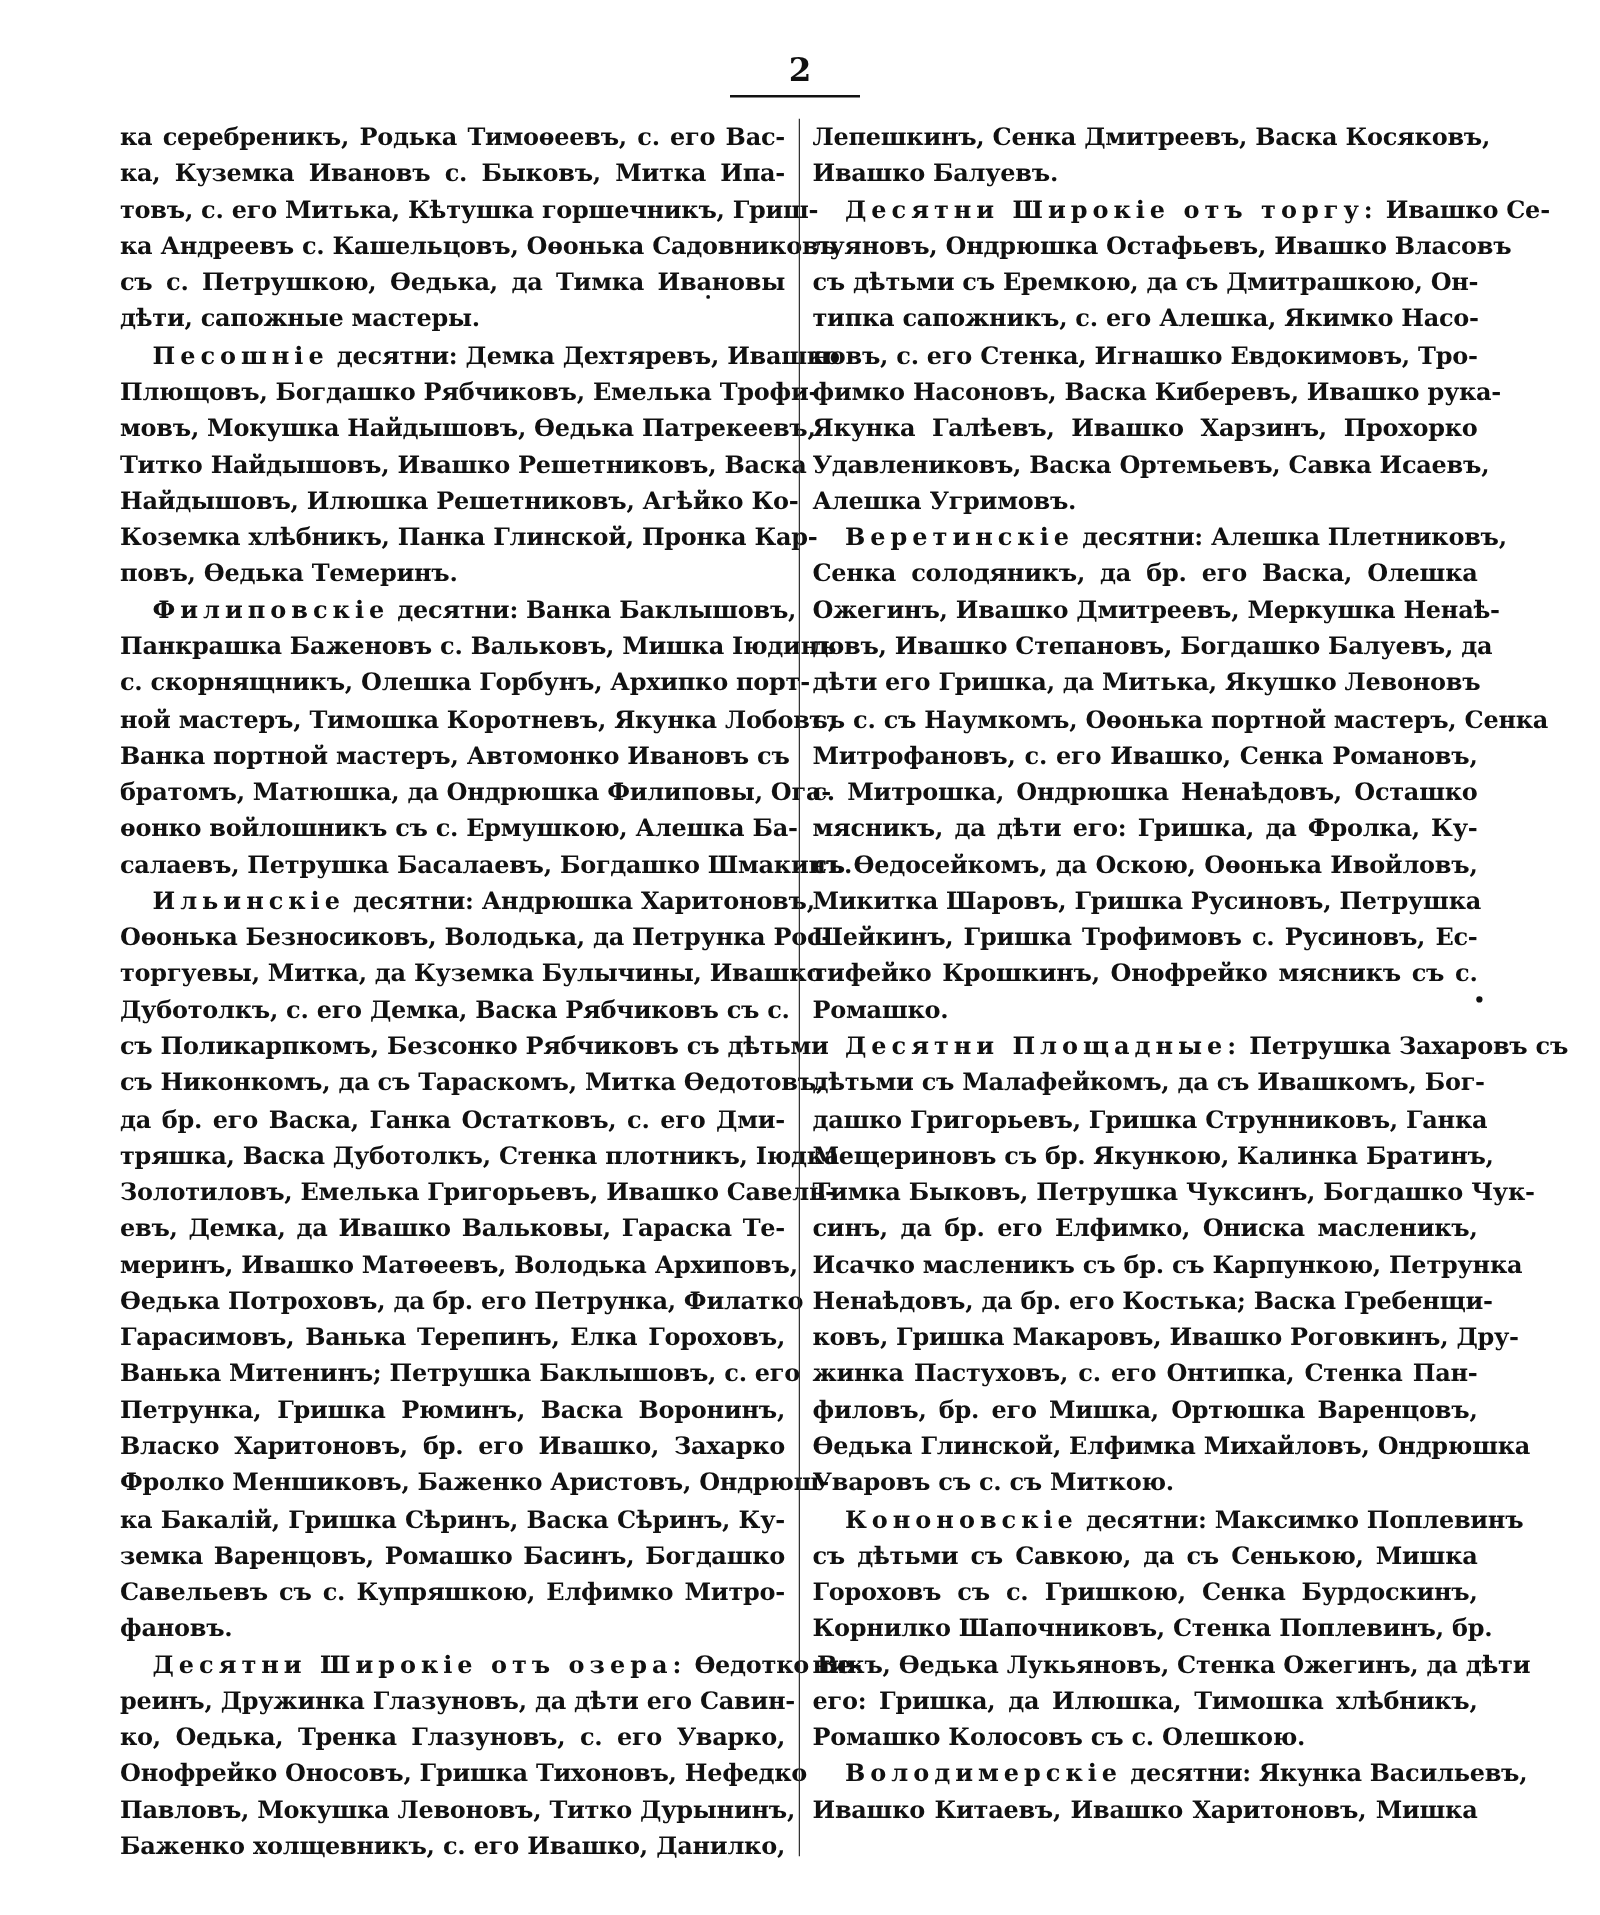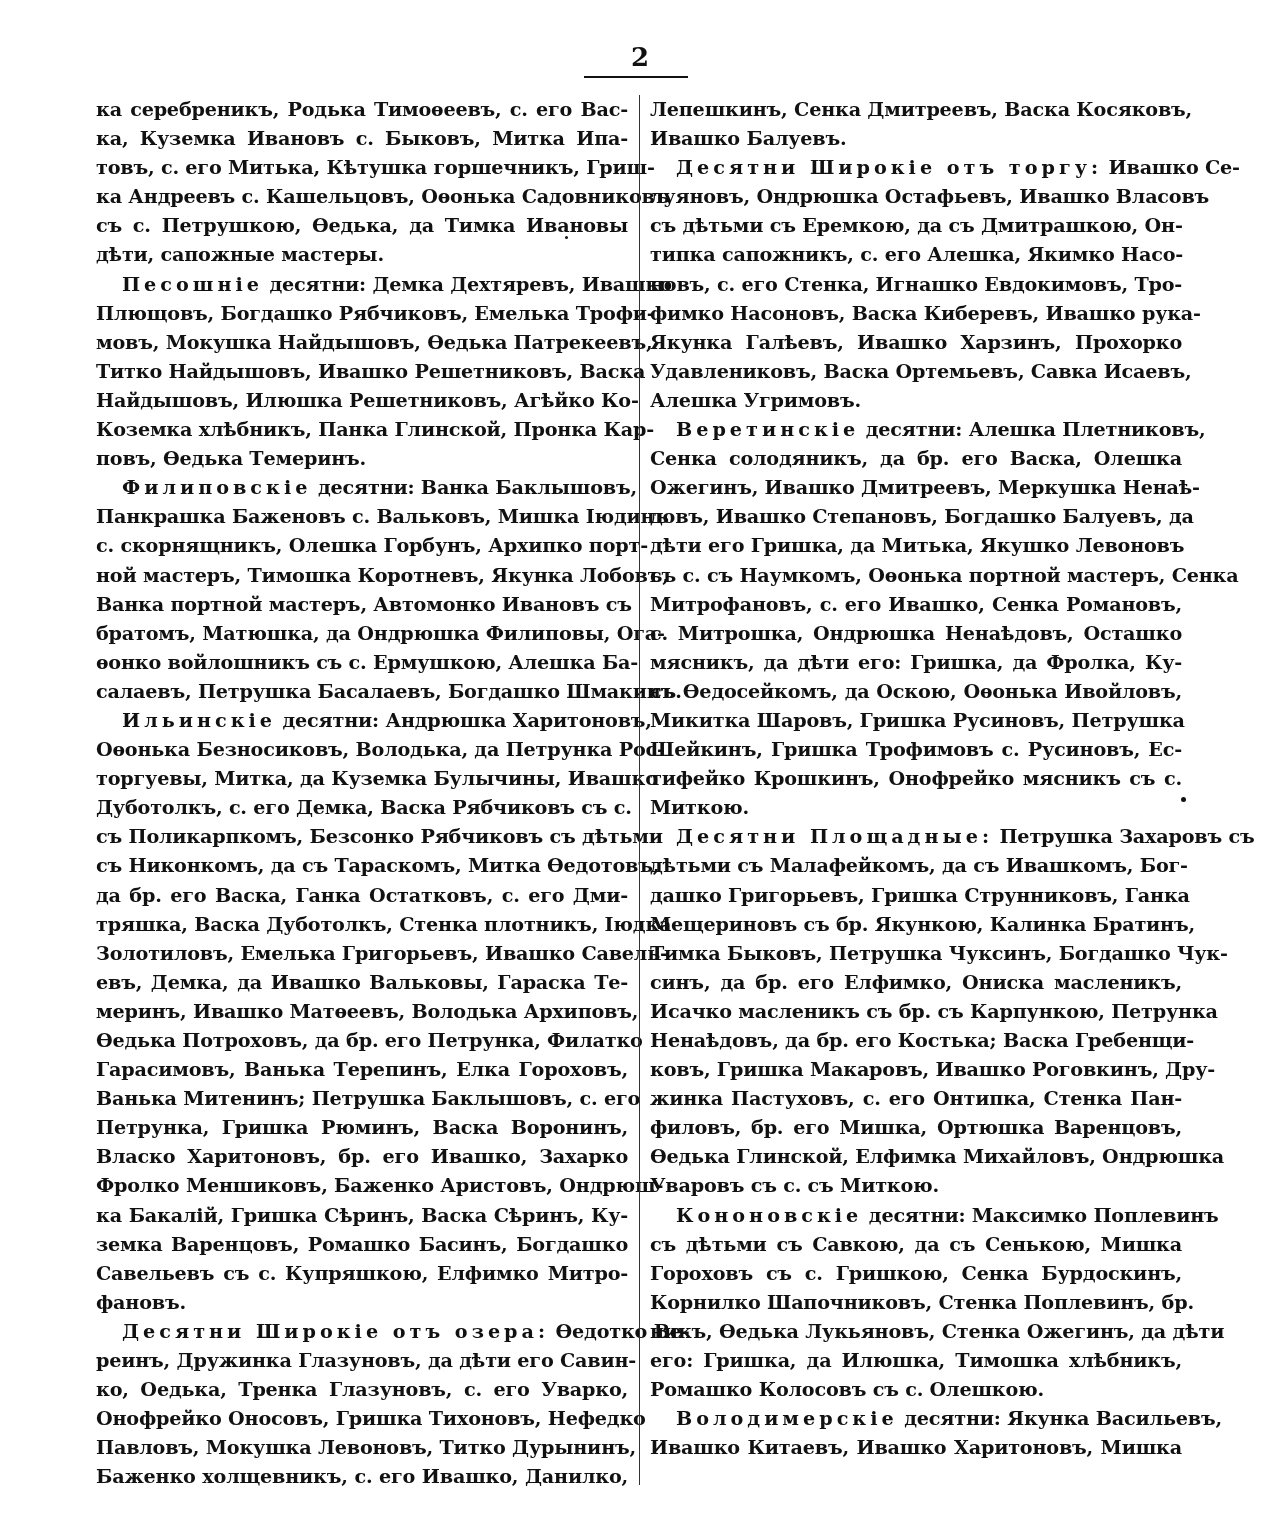--- a/index.html
+++ b/index.html
@@ -179,21 +179,21 @@
       <span class="line">довъ, Ивашко Степановъ, Богдашко Балуевъ, да</span>
       <span class="line">дѣти его Гришка, да Митька, Якушко Левоновъ</span>
       <span class="line">съ с. съ Наумкомъ, Оѳонька портной мастеръ, Сенка</span>
       <span class="line">Митрофановъ, с. его Ивашко, Сенка Романовъ,</span>
       <span class="line">с. Митрошка, Ондрюшка Ненаѣдовъ, Осташко</span>
       <span class="line">мясникъ, да дѣти его: Гришка, да Фролка, Ку-</span>
       <span class="line">съ Ѳедосейкомъ, да Оскою, Оѳонька Ивойловъ,</span>
       <span class="line">Микитка Шаровъ, Гришка Русиновъ, Петрушка</span>
       <span class="line">Шейкинъ, Гришка Трофимовъ с. Русиновъ, Ес-</span>
       <span class="line">тифейко Крошкинъ, Онофрейко мясникъ съ с.</span>
-      <span class="line last">Миткою.</span>
+      <span class="line last">Ромашко.</span>
     </div>
     <div>
       <span class="line indent"><span class="heading-spaced">Десятни Площадные:</span><span> Петрушка Захаровъ съ</span></span>
       <span class="line">дѣтьми съ Малафейкомъ, да съ Ивашкомъ, Бог-</span>
       <span class="line">дашко Григорьевъ, Гришка Струнниковъ, Ганка</span>
       <span class="line">Мещериновъ съ бр. Якункою, Калинка Братинъ,</span>
       <span class="line">Тимка Быковъ, Петрушка Чуксинъ, Богдашко Чук-</span>
       <span class="line">синъ, да бр. его Елфимко, Ониска масленикъ,</span>
       <span class="line">Исачко масленикъ съ бр. съ Карпункою, Петрунка</span>
       <span class="line">Ненаѣдовъ, да бр. его Костька; Васка Гребенщи-</span>

